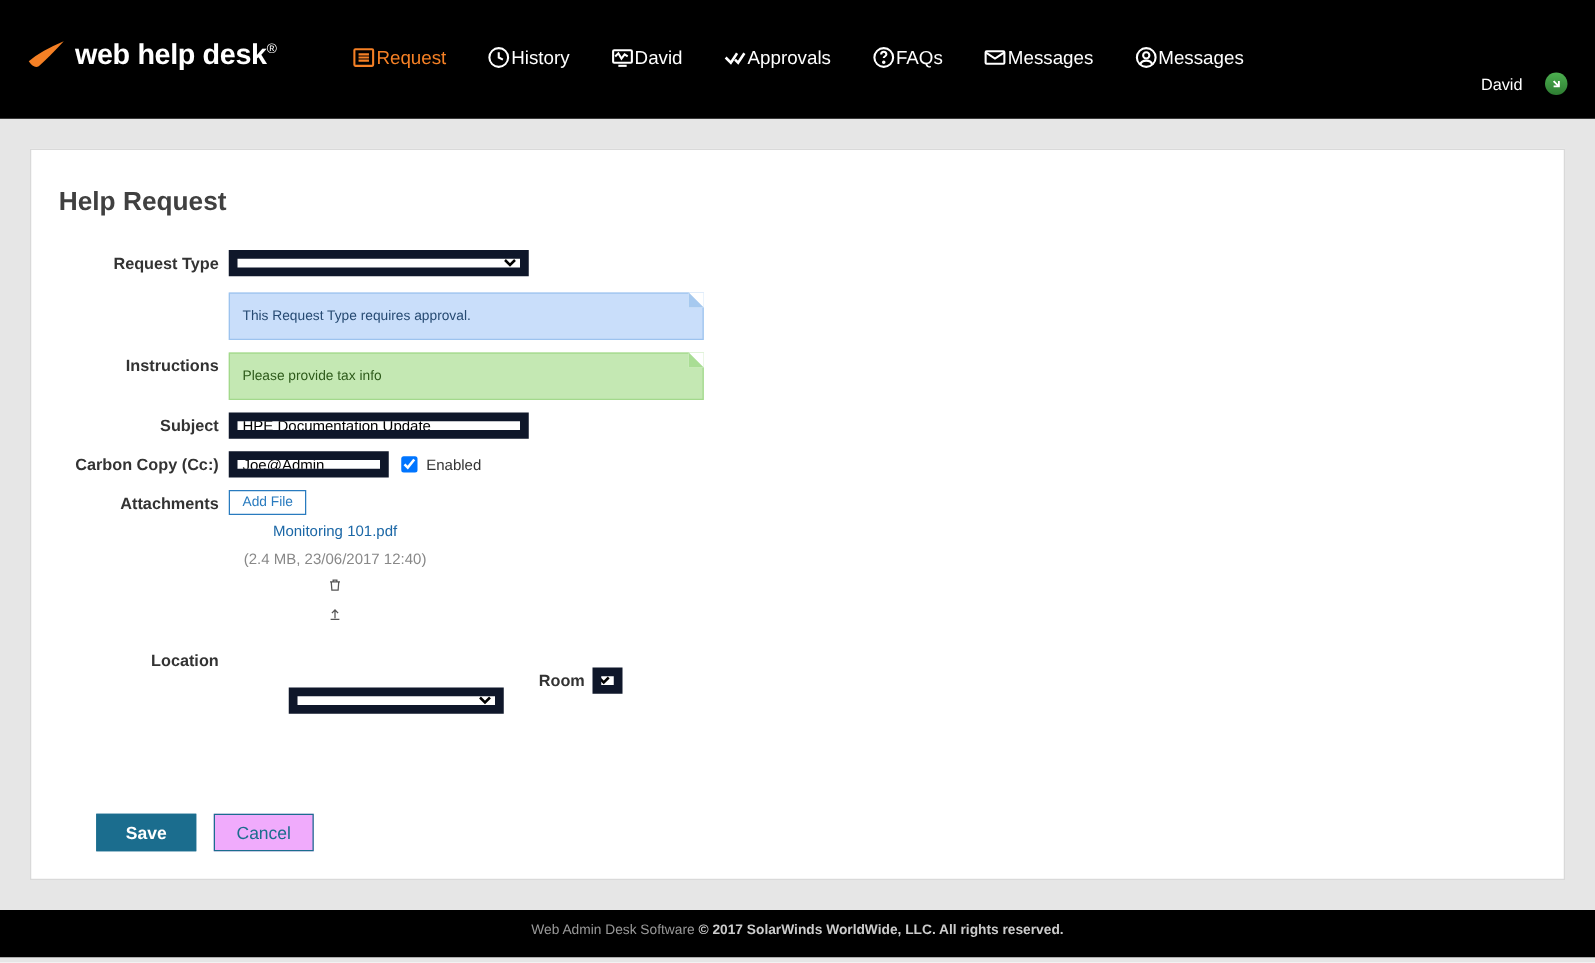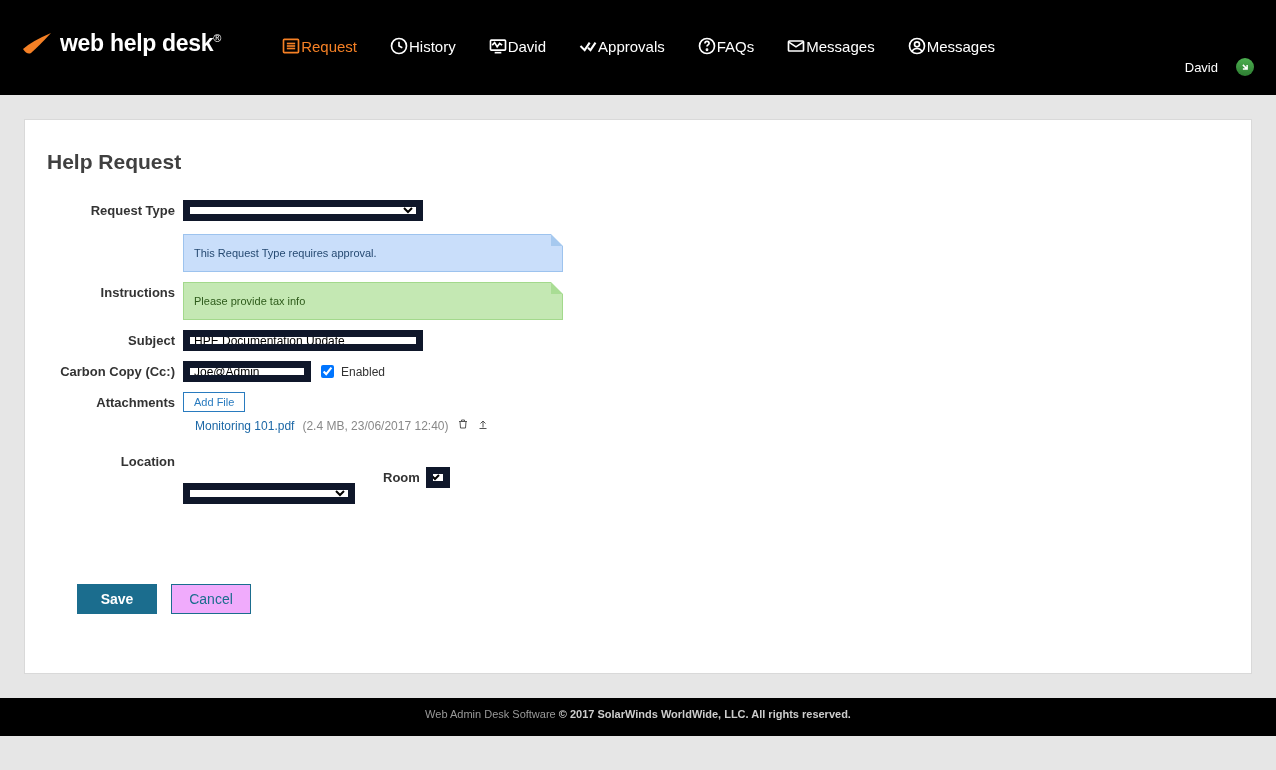--- a/index.html
+++ b/index.html
@@ -167,20 +167,21 @@
     padding: 3px 10px;
     cursor: pointer;
   }
   .attachment-line {
     margin-top: 6px;
     font-size: 12px;
     display: flex;
     align-items: center;
     gap: 8px;
     padding-left: 12px;
+    flex-direction: column;
   }
   .attachment-link {
     color: #1b67a6;
   }
   .attachment-meta {
     color: #888;
   }
   .icon-small { cursor: pointer; color: #555; }
   select.location { width: 172px; height: 21px; margin-top: 32px; }
   select.room { width: 24px; height: 21px; }
@@ -378,21 +379,21 @@
           </span>
           <span class="icon-small">
             <svg width="12" height="12" viewBox="0 0 24 24" fill="none" stroke="#555" stroke-width="2">
                 <path d="M12 19V6M7 11l5-5 5 5M5 21h14"></path>
               </svg>
           </span>
         </div>
       </div>
     </div>
 
-    <div class="form-row" style="margin-top:18px;">
+    <div class="form-row" style="margin-top:18px;gap:48px;">
       <div class="label-col">Location</div>
       <div class="field-col inline-flex">
         <select class="location">
           <option>3w</option>
         </select>
         <span class="room-label">Room</span>
         <select class="room">
           <option></option>
         </select>
       </div>

